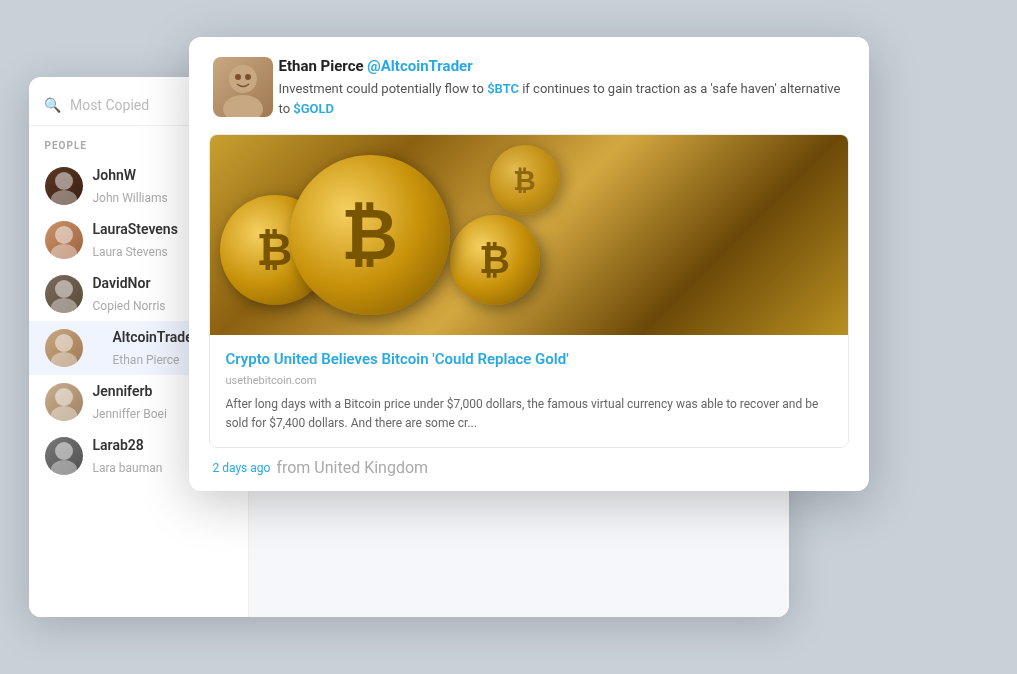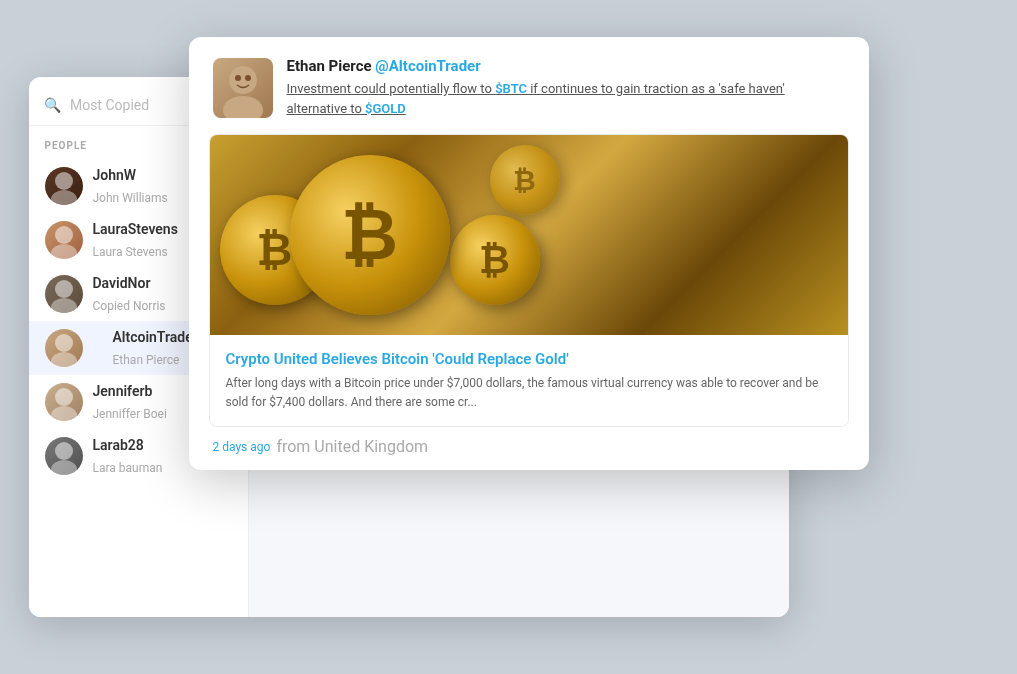--- a/index.html
+++ b/index.html
@@ -197,23 +197,23 @@
       width: 680px;
       background: #fff;
       border-radius: 12px;
       box-shadow: 0 12px 50px rgba(0,0,0,0.22);
       z-index: 10;
       overflow: hidden;
     }
 
     .tweet-header {
       display: flex;
-      align-items: center;
+      align-items: flex-start;
       padding: 20px 24px 16px 24px;
-      gap: 14px;
+      gap: 6px;
     }
 
     .tweet-avatar {
       width: 60px;
       height: 60px;
       border-radius: 8px;
       background: #ddd;
       overflow: hidden;
       flex-shrink: 0;
     }
@@ -241,21 +241,20 @@
     }
 
     .tweet-handle {
       color: #29a9e1;
     }
 
     .tweet-body {
       font-size: 13px;
       color: #555;
       line-height: 1.5;
-      text-decoration: underline;
     }
 
     .tweet-highlight {
       color: #29a9e1;
       font-weight: 600;
     }
 
     
     .article-card {
       margin: 0 20px 0 20px;
@@ -551,20 +550,21 @@
       <div class="article-image">
         <div class="bitcoin-visual">
           <div class="coin-circle coin-left">₿</div>
           <div class="coin-circle coin-main">₿</div>
           <div class="coin-circle coin-right">₿</div>
           <div class="coin-circle coin-bg">₿</div>
         </div>
       </div>
       <div class="article-body">
         <div class="article-title">Crypto United Believes Bitcoin 'Could Replace Gold'</div>
+        <div class="article-domain">usethebitcoin.com</div>
         <div class="article-excerpt">After long days with a Bitcoin price under $7,000 dollars, the famous virtual currency was able to recover and be sold for $7,400 dollars. And there are some cr...</div>
       </div>
     </div>
 
     <div class="tweet-footer">
       <span class="tweet-time">2 days ago</span>
       <span class="tweet-location">from United Kingdom</span>
     </div>
   </div>
 

